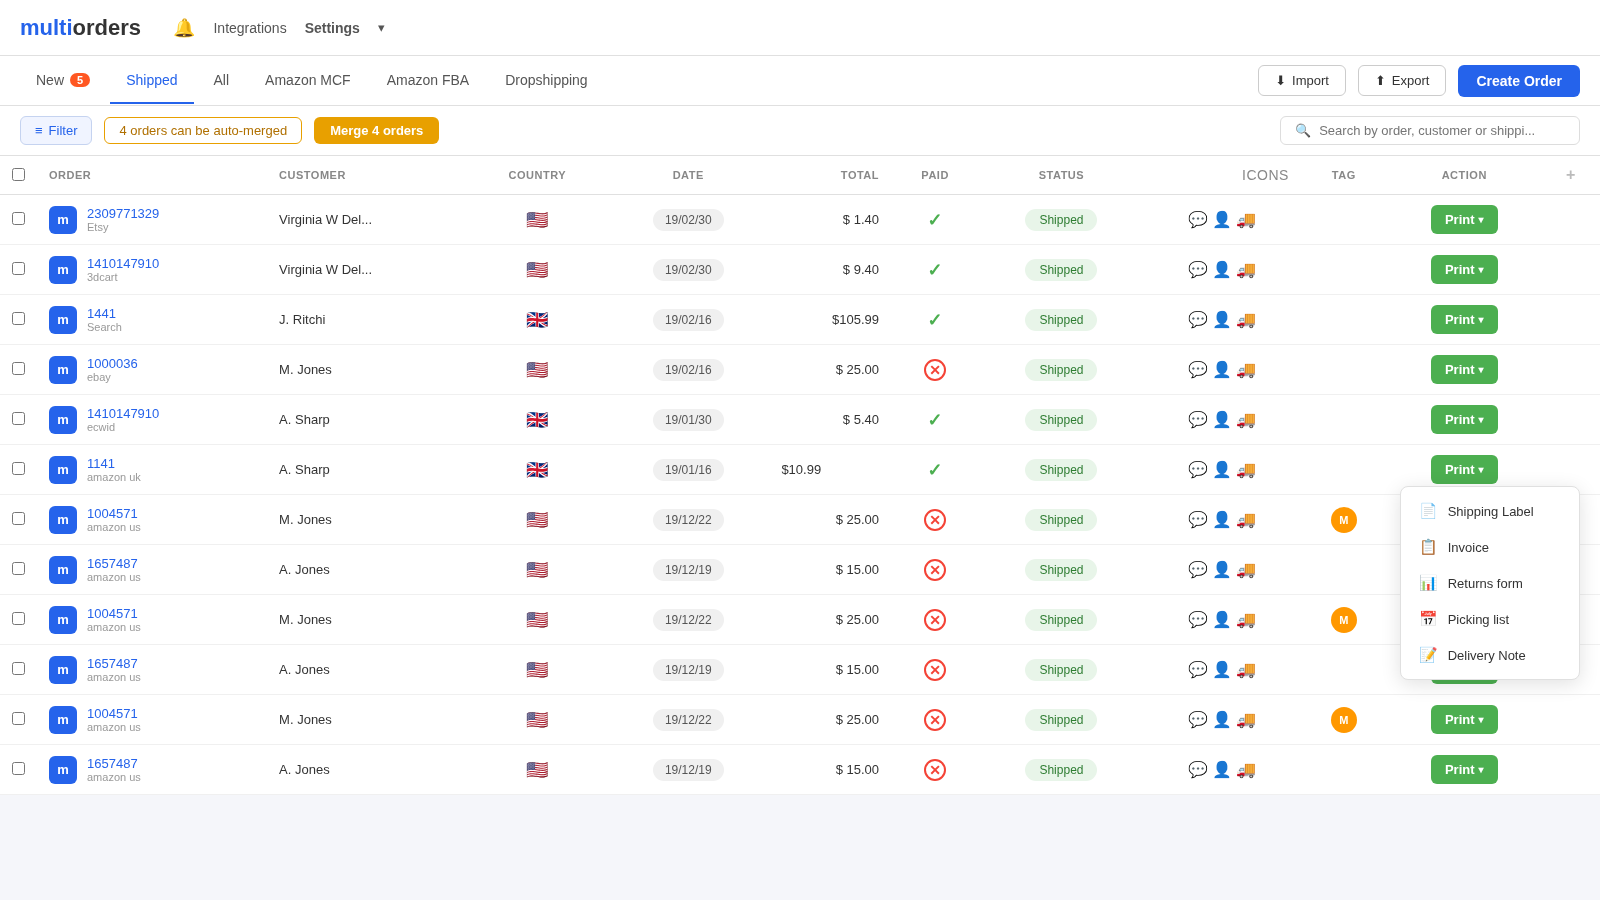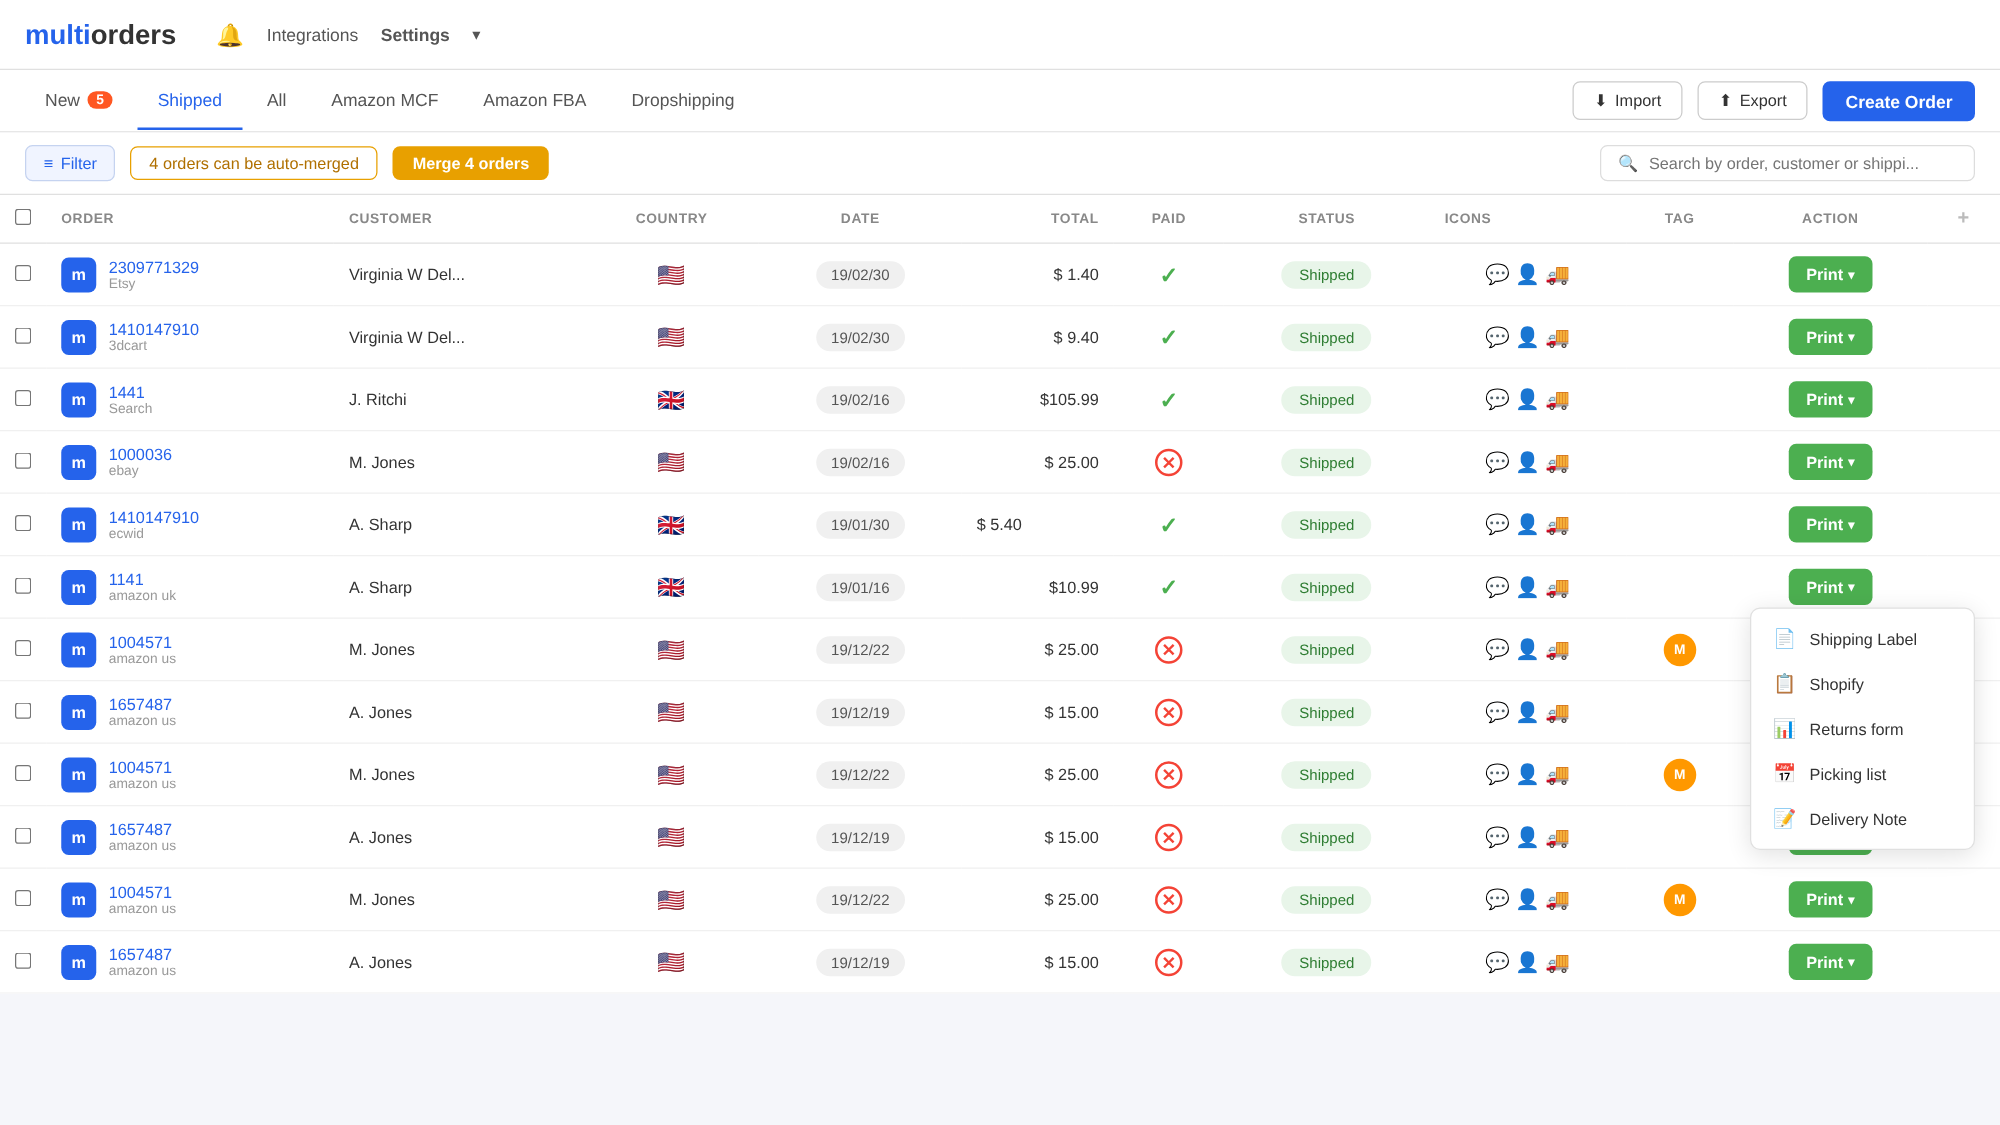--- a/index.html
+++ b/index.html
@@ -82,21 +82,21 @@
         <th style="width:36px; padding:10px 12px; text-align:center;">
           <input type="checkbox" style="cursor: pointer;">
         </th>
         <th style="color:#888; font-size:11px; font-weight:600; text-transform:uppercase; letter-spacing:0.5px; padding:10px 12px; text-align:left;">ORDER</th>
         <th style="color:#888; font-size:11px; font-weight:600; text-transform:uppercase; letter-spacing:0.5px; padding:10px 12px; text-align:left;">CUSTOMER</th>
         <th style="color:#888; font-size:11px; font-weight:600; text-transform:uppercase; letter-spacing:0.5px; padding:10px 12px; text-align:center;">COUNTRY</th>
         <th style="color:#888; font-size:11px; font-weight:600; text-transform:uppercase; letter-spacing:0.5px; padding:10px 12px; text-align:center;">DATE</th>
         <th style="color:#888; font-size:11px; font-weight:600; text-transform:uppercase; letter-spacing:0.5px; padding:10px 12px; text-align:right;">TOTAL</th>
         <th style="color:#888; font-size:11px; font-weight:600; text-transform:uppercase; letter-spacing:0.5px; padding:10px 12px; text-align:center;">PAID</th>
         <th style="color:#888; font-size:11px; font-weight:600; text-transform:uppercase; letter-spacing:0.5px; padding:10px 12px; text-align:center;">STATUS</th>
-        <th style="color:#888; font-size:11px; font-weight:700; text-transform:uppercase; letter-spacing:0.5px; padding:10px 12px; text-align:left;">ICONS</th>
+        <th style="color:#888; font-size:14px; font-weight:400; text-transform:uppercase; letter-spacing:0.5px; padding:10px 12px; text-align:right;">ICONS</th>
         <th style="color:#888; font-size:11px; font-weight:600; text-transform:uppercase; letter-spacing:0.5px; padding:10px 12px; text-align:center;">TAG</th>
         <th style="color:#888; font-size:11px; font-weight:600; text-transform:uppercase; letter-spacing:0.5px; padding:10px 12px; text-align:center;">ACTION</th>
         <th style="color:#bbb; font-size:16px; padding:10px 12px; text-align:center; cursor:pointer;">+</th>
       </tr>
     </thead>
     <tbody id="orders-tbody">
     <tr style="border-bottom: 1px solid rgb(240, 240, 240);">
     <td style="width:36px; text-align:center; padding:10px 12px;">
       <input type="checkbox" style="cursor: pointer;">
     </td>
@@ -259,21 +259,21 @@
           <a href="#" style="color:#2563eb; font-weight:500; text-decoration:none; font-size:13px;">1410147910</a>
           <div style="color:#999; font-size:11px;">ecwid</div>
         </div>
       </div>
     </td>
     <td style="padding:10px 12px; font-size:13px;">A. Sharp</td>
     <td style="padding:10px 12px; text-align:center; font-size:18px;">🇬🇧</td>
     <td style="padding:10px 12px; text-align:center;">
       <span style="background:#f0f0f0; border-radius:20px; padding:4px 12px; font-size:12px; color:#555;">19/01/30</span>
     </td>
-    <td style="padding:10px 12px; font-size:13px;">$ 5.40</td>
+    <td style="padding:10px 12px; text-align:right; font-size:13px;">$ 5.40</td>
     <td style="padding:10px 12px; text-align:center;"><span style="color:#4caf50; font-size:18px; font-weight:600;">✓</span></td>
     <td style="padding:10px 12px; text-align:center;">
       <span style="background:#e8f5e9; color:#2e7d32; border-radius:20px; padding:4px 14px; font-size:12px; font-weight:500;">Shipped</span>
     </td>
     <td style="padding:10px 12px; text-align:center;">
       <div style="display:flex; align-items:center; gap:4px; justify-content:center;">
         <span style="color:#bbb; font-size:16px;">💬</span>
               <span style="color:#bbb; font-size:16px;">👤</span>
               <span style="color:#bbb; font-size:16px;">🚚</span>
       </div>
@@ -297,21 +297,21 @@
           <a href="#" style="color:#2563eb; font-weight:500; text-decoration:none; font-size:13px;">1141</a>
           <div style="color:#999; font-size:11px;">amazon uk</div>
         </div>
       </div>
     </td>
     <td style="padding:10px 12px; font-size:13px;">A. Sharp</td>
     <td style="padding:10px 12px; text-align:center; font-size:18px;">🇬🇧</td>
     <td style="padding:10px 12px; text-align:center;">
       <span style="background:#f0f0f0; border-radius:20px; padding:4px 12px; font-size:12px; color:#555;">19/01/16</span>
     </td>
-    <td style="padding:10px 12px; text-align:right; font-size:13px;">$10.99</td>
+    <td style="padding:10px 12px; text-align:left; font-size:13px;">$10.99</td>
     <td style="padding:10px 12px; text-align:center;"><span style="color:#4caf50; font-size:18px; font-weight:600;">✓</span></td>
     <td style="padding:10px 12px; text-align:center;">
       <span style="background:#e8f5e9; color:#2e7d32; border-radius:20px; padding:4px 14px; font-size:12px; font-weight:500;">Shipped</span>
     </td>
     <td style="padding:10px 12px; text-align:center;">
       <div style="display:flex; align-items:center; gap:4px; justify-content:center;">
         <span style="color:#bbb; font-size:16px;">💬</span>
               <span style="color:#2196f3; font-size:16px;">👤</span>
               <span style="color:#bbb; font-size:16px;">🚚</span>
       </div>
@@ -555,21 +555,21 @@
       </tbody>
   </table>
 
   <div style="position:absolute; right:20px; top:330px; background:#fff; border:1px solid #e0e0e0; border-radius:8px; box-shadow:0 4px 20px rgba(0,0,0,0.12); z-index:100; min-width:180px; padding:6px 0;">
     <div style="padding:9px 18px; display:flex; align-items:center; gap:10px; cursor:pointer; font-size:13px; color:#333;">
       <span style="color:#4caf50; font-size:15px;">📄</span>
       <span>Shipping Label</span>
     </div>
     <div style="padding:9px 18px; display:flex; align-items:center; gap:10px; cursor:pointer; font-size:13px; color:#333;">
       <span style="color:#999; font-size:15px;">📋</span>
-      <span>Shopify</span>
+      <span>Invoice</span>
     </div>
     <div style="padding:9px 18px; display:flex; align-items:center; gap:10px; cursor:pointer; font-size:13px; color:#333;">
       <span style="color:#999; font-size:15px;">📊</span>
       <span>Returns form</span>
     </div>
     <div style="padding:9px 18px; display:flex; align-items:center; gap:10px; cursor:pointer; font-size:13px; color:#333;">
       <span style="color:#999; font-size:15px;">📅</span>
       <span>Picking list</span>
     </div>
     <div style="padding:9px 18px; display:flex; align-items:center; gap:10px; cursor:pointer; font-size:13px; color:#333;">

